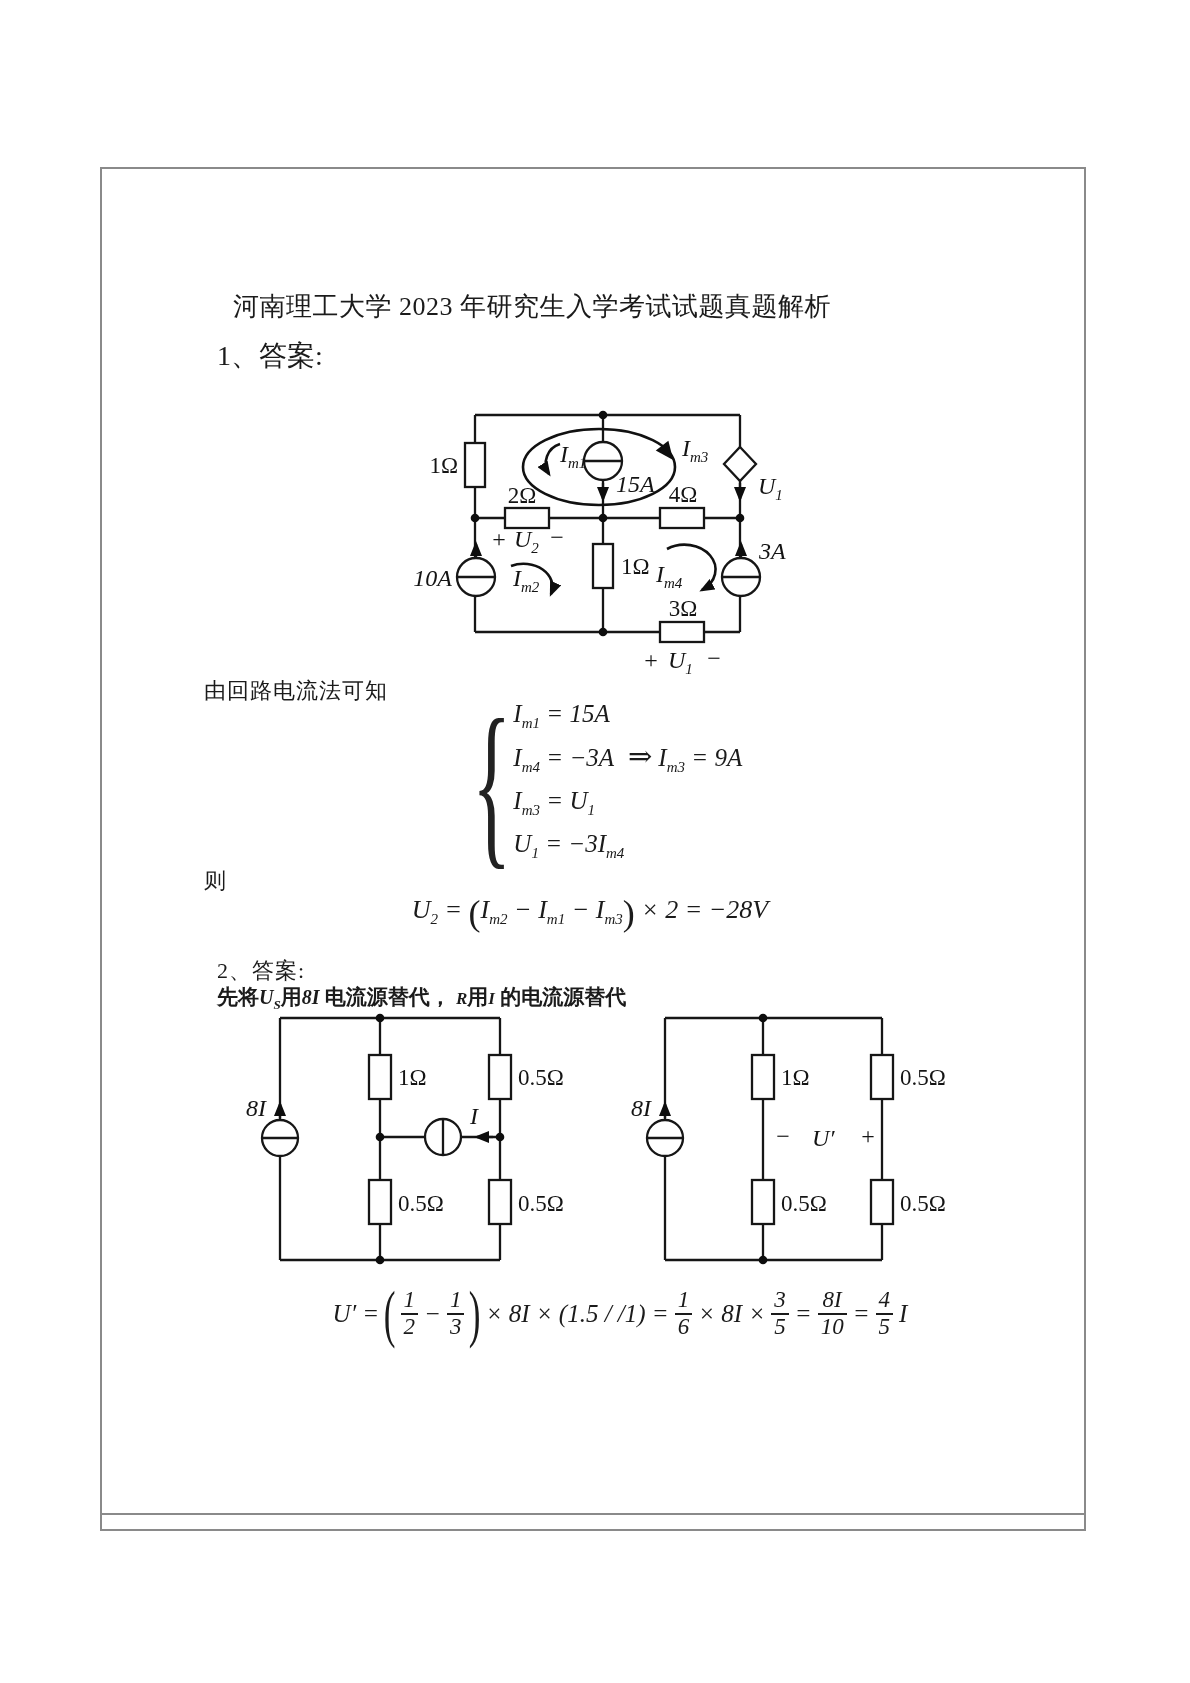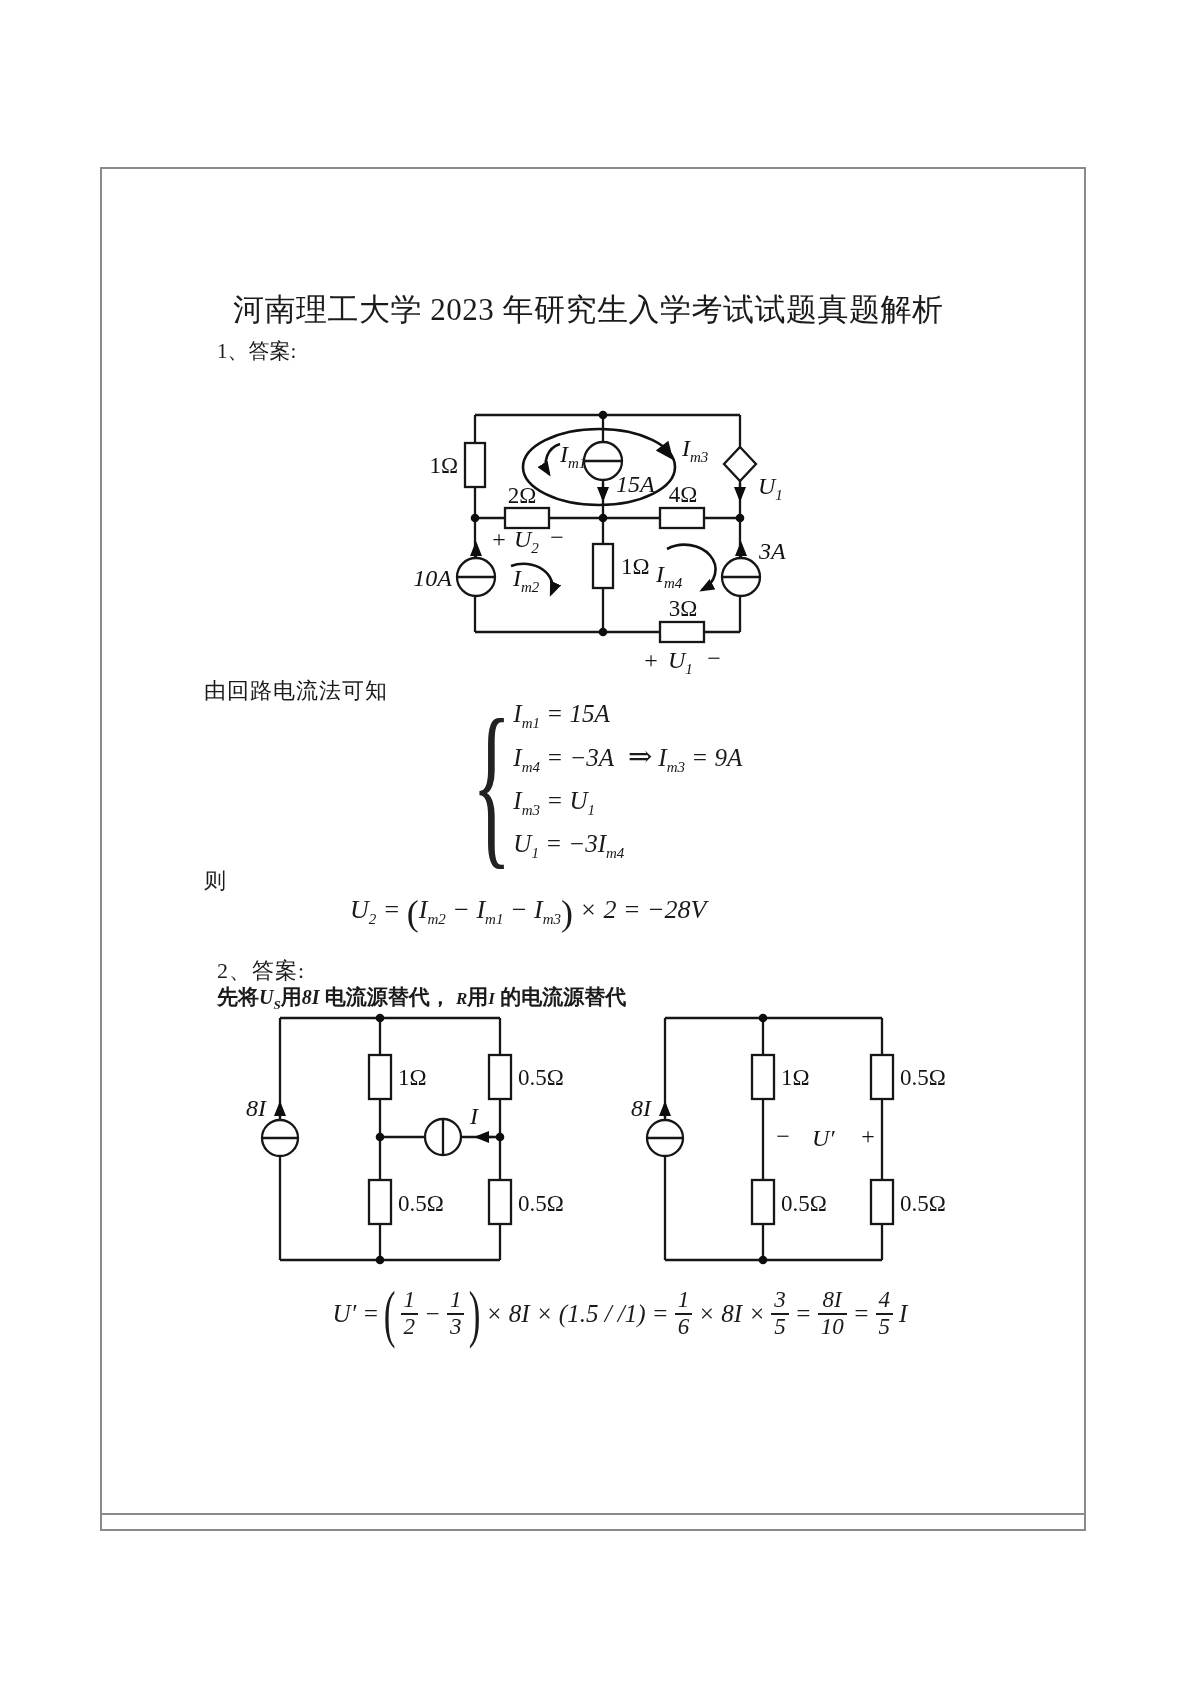--- a/index.html
+++ b/index.html
@@ -3,36 +3,36 @@
 <meta charset="utf-8">
 <style>
   html,body{margin:0;padding:0;background:#ffffff;}
   .page{position:relative;width:1190px;height:1683px;background:#fff;overflow:hidden;
         font-family:"Liberation Serif","DejaVu Serif",serif;color:#1b1b1b;}
   .frame{position:absolute;left:100px;top:167px;width:982px;height:1360px;
          border:2px solid #8a8a8a;background:#fff;}
   .frame-divider{position:absolute;left:0;right:0;bottom:14px;height:0;
          border-top:2px solid #8a8a8a;}
   .abs{position:absolute;white-space:nowrap;}
-  .title{font-size:31px;letter-spacing:0.5px;}
-  .small-label{font-size:21px;}
+  .title{font-size:26px;letter-spacing:0.5px;}
+  .small-label{font-size:28px;}
   .cjk{font-size:22px;letter-spacing:1px;}
   .intro{font-size:21px;}
   .intro i{font-size:20px;}
   .intro sub{font-size:13px;font-style:italic;}
   .smallvar{font-style:italic;font-size:17px;}
   
   .sys{position:absolute;display:flex;align-items:center;}
   .brace{font-size:182px;line-height:0.92;transform:scaleX(0.45);display:inline-block;
          margin-right:-22px;font-weight:400;color:#222;}
   .sys-lines{display:flex;flex-direction:column;}
   .eqline{font-style:italic;font-size:25px;line-height:33px;white-space:nowrap;}
   .eqline sub,.u2eq sub{font-size:15px;font-style:italic;vertical-align:-6px;letter-spacing:0;}
   .imp{font-style:normal;font-size:29px;margin:0 6px 0 14px;}
-  .u2eq{font-style:italic;font-size:26px;}
+  .u2eq{font-style:italic;font-size:26px;text-align:center;}
   .bp{font-size:36px;font-style:normal;vertical-align:-7px;}
   
   .finaleq{position:absolute;display:flex;align-items:center;justify-content:center;
            font-style:italic;font-size:25px;gap:6px;}
   .frac{display:inline-flex;flex-direction:column;align-items:center;line-height:1.08;
         font-size:23px;}
   .frac .den{border-top:2px solid #1b1b1b;padding:0 3px;}
   .frac .num{padding:0 3px;}
   .bigp{font-size:64px;font-style:normal;font-weight:300;transform:scaleX(0.55);
         display:inline-block;line-height:0;margin:0 -6px;}

